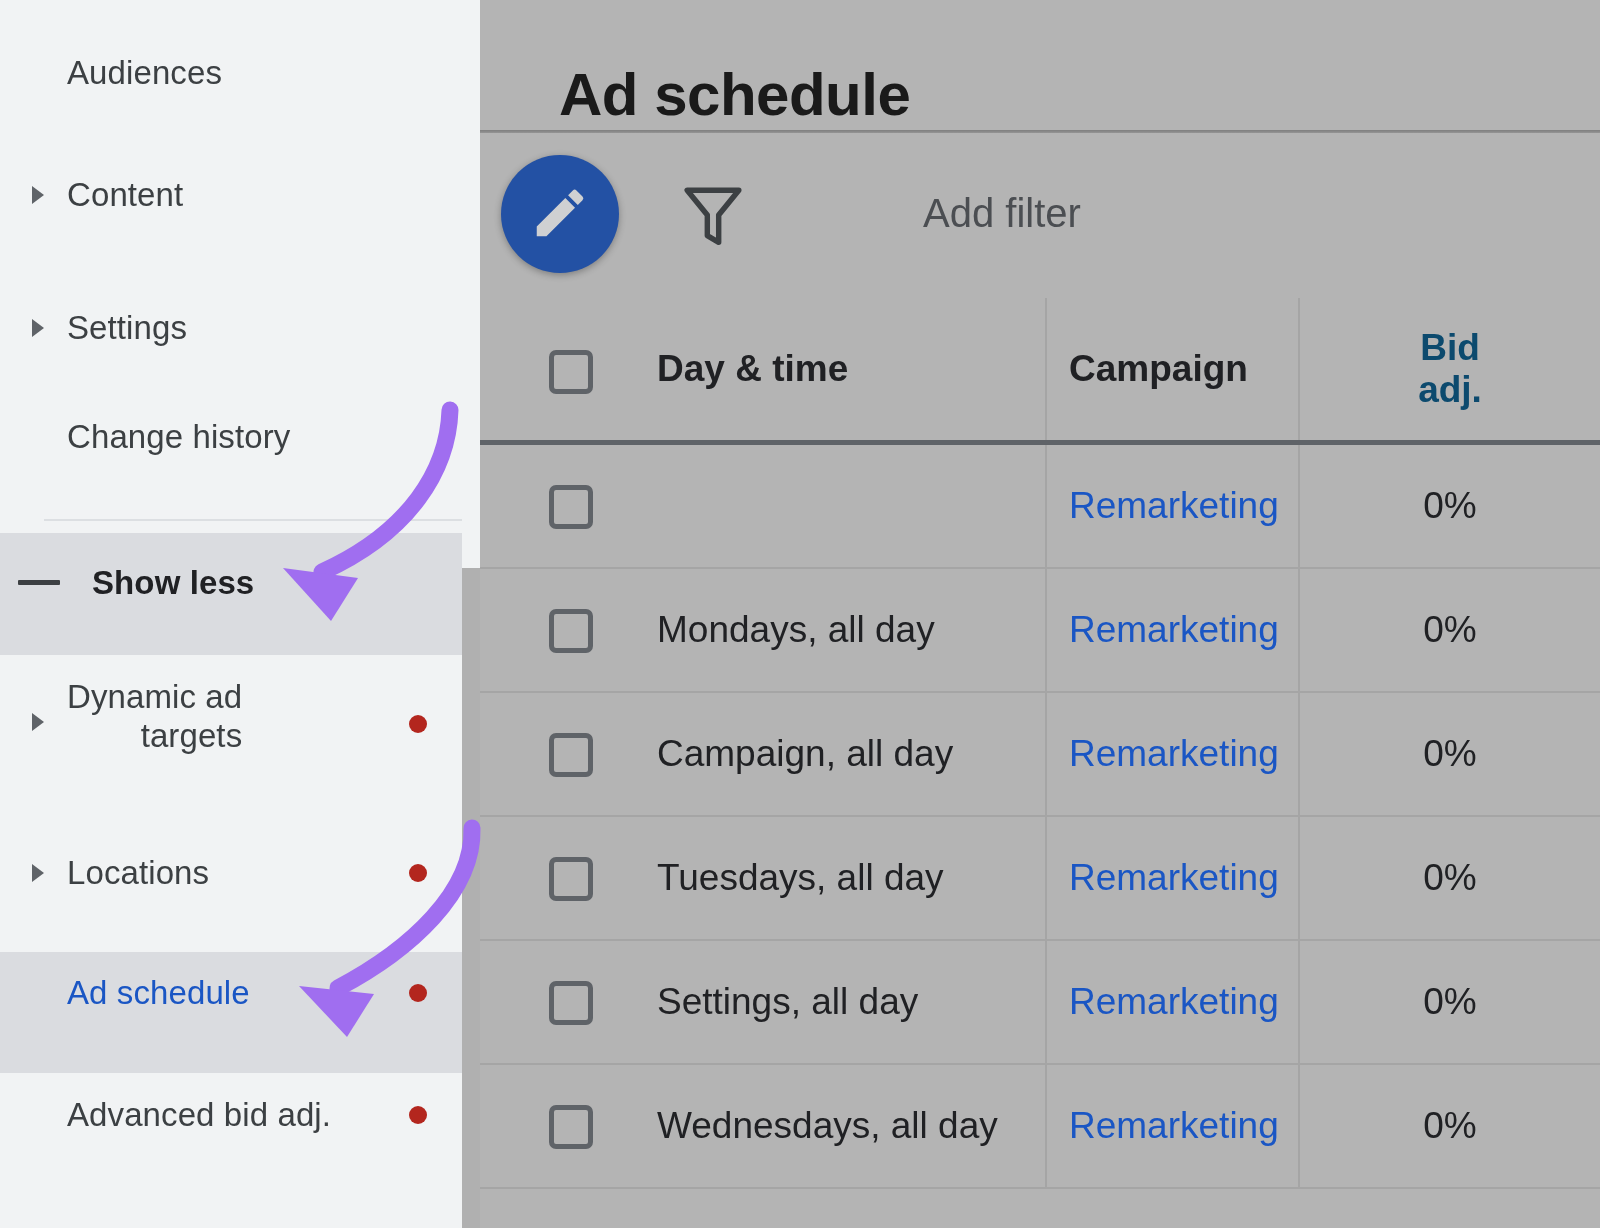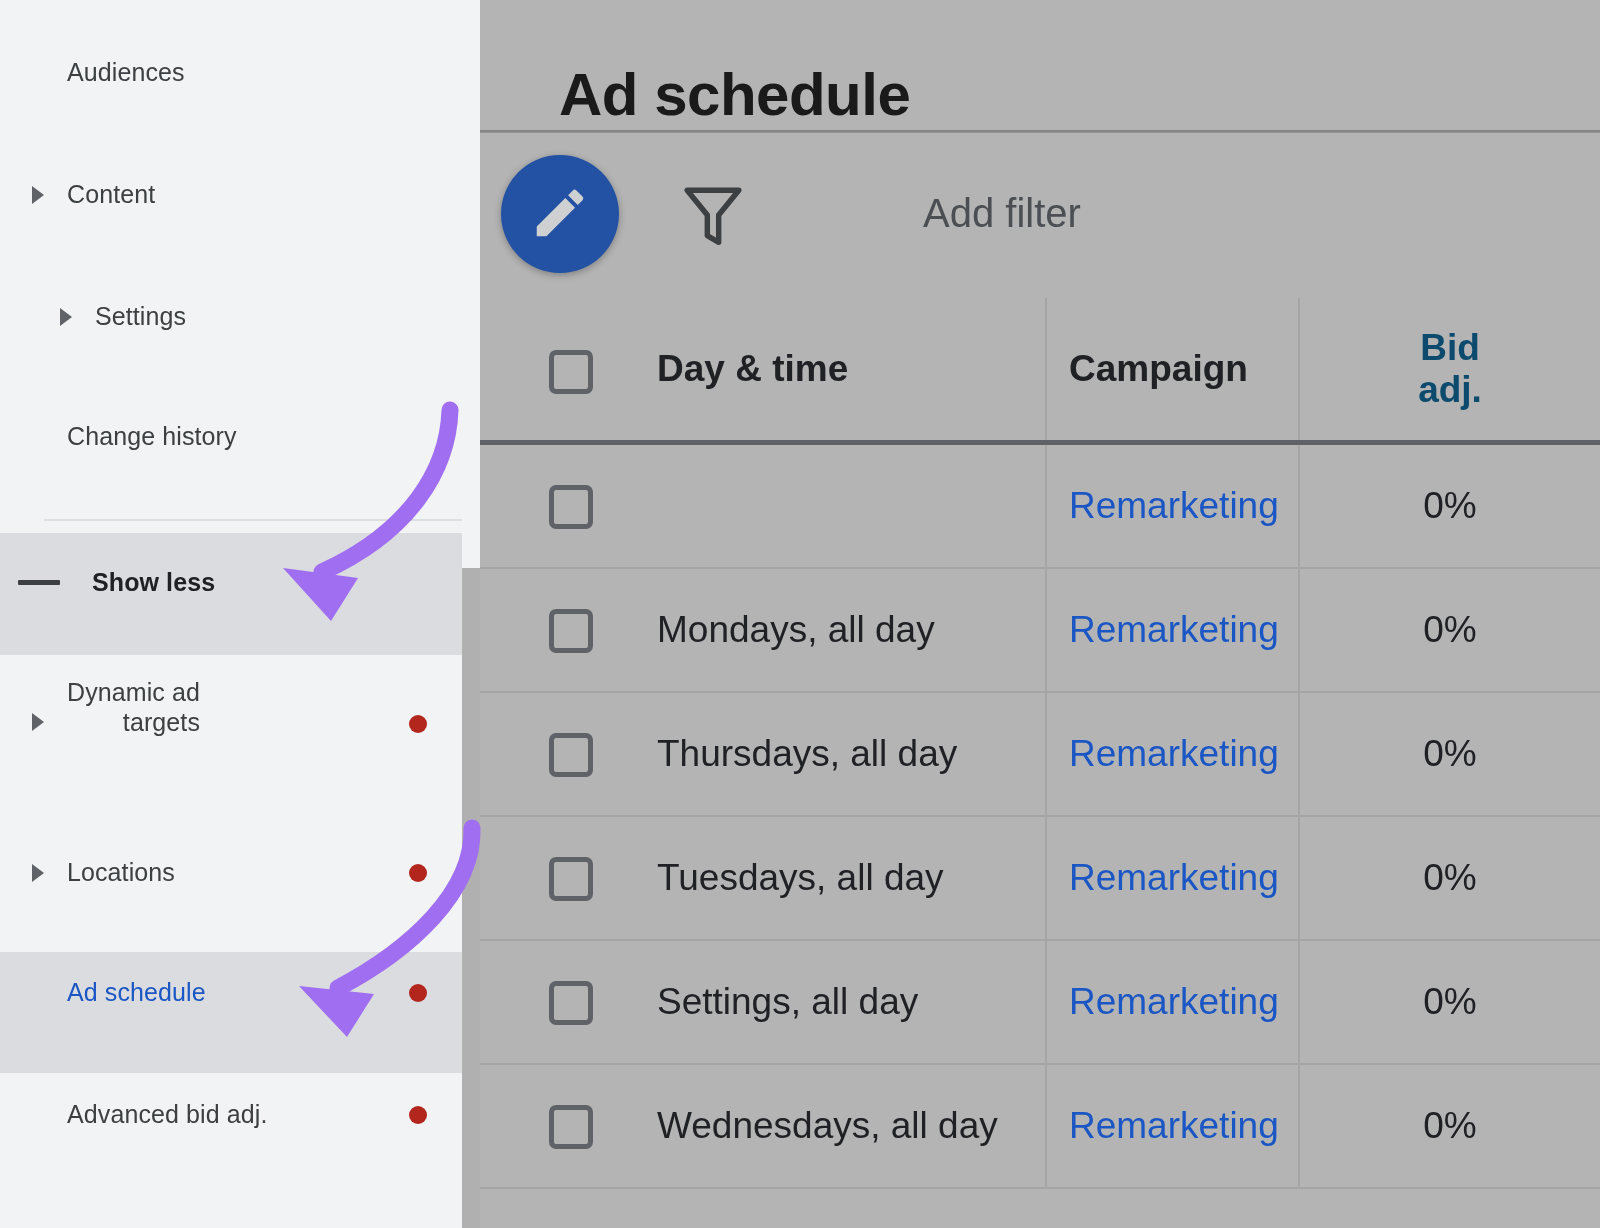--- a/index.html
+++ b/index.html
@@ -45,21 +45,21 @@
     width: 20px;
     height: 20px;
     display: flex;
     align-items: center;
     justify-content: center;
   }
   .nav-arrow svg { display: block; }
   .nav-label {
     position: absolute;
     left: 67px;
-    font-size: 25px;
+    font-size: 33px;
     color: #3c4043;
     letter-spacing: 0.1px;
     line-height: 1.18;
     white-space: pre-line;
   }
   .nav-label.link { color: #1a56c4; }
   .nav-label.bold { font-weight: bold; color: #202124; }
   .nav-dot {
     position: absolute;
     left: 409px;
@@ -274,21 +274,21 @@
 
     <div class="nav-item" style="top:164px;height:62px;">
       <span class="nav-arrow">
         <svg width="18" height="22" viewBox="0 0 18 22">
             <polygon points="3,2 15,11 3,20" fill="#5f6368"></polygon>
           </svg>
       </span>
       <span class="nav-label">Content</span>
     </div>
 
-    <div class="nav-item" style="top:286px;height:62px;margin-left:28px;">
+    <div class="nav-item" style="top:297px;height:62px;">
       <span class="nav-arrow">
         <svg width="18" height="22" viewBox="0 0 18 22">
             <polygon points="3,2 15,11 3,20" fill="#5f6368"></polygon>
           </svg>
       </span>
       <span class="nav-label">Settings</span>
     </div>
 
     <div class="nav-item" style="top:406px;height:62px;">
       <span class="nav-label">Change history</span>
@@ -398,21 +398,21 @@
           <span class="campaign-text">Remarketing</span>
         </div>
         <div class="cell cell-bid">
           <span class="bid-text">0%</span>
         </div>
       </div>
 
       <div class="trow tbody-row">
         <div class="cell cell-check">
           <span class="cbox" style="top:40px;"></span>
-          <span class="daytime">Thursdays, all day</span>
+          <span class="daytime">Campaign, all day</span>
         </div>
         <div class="cell cell-campaign">
           <span class="campaign-text">Remarketing</span>
         </div>
         <div class="cell cell-bid">
           <span class="bid-text">0%</span>
         </div>
       </div>
 
       <div class="trow tbody-row">

